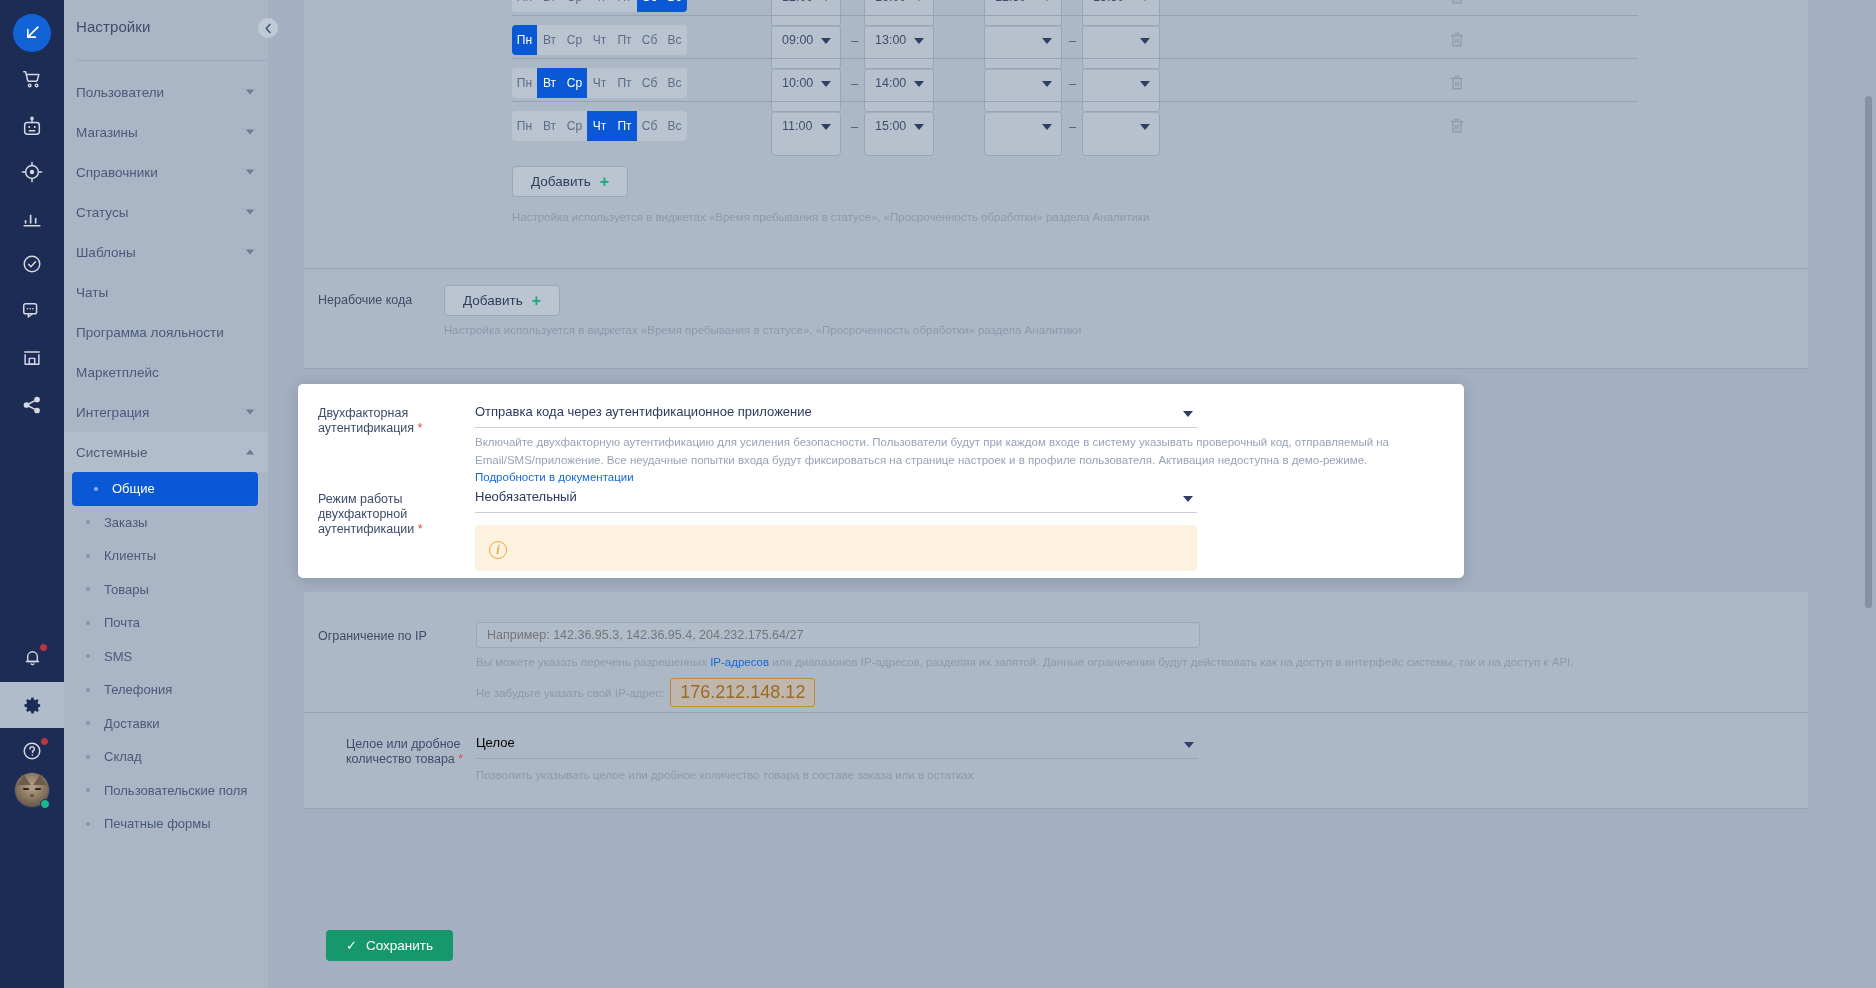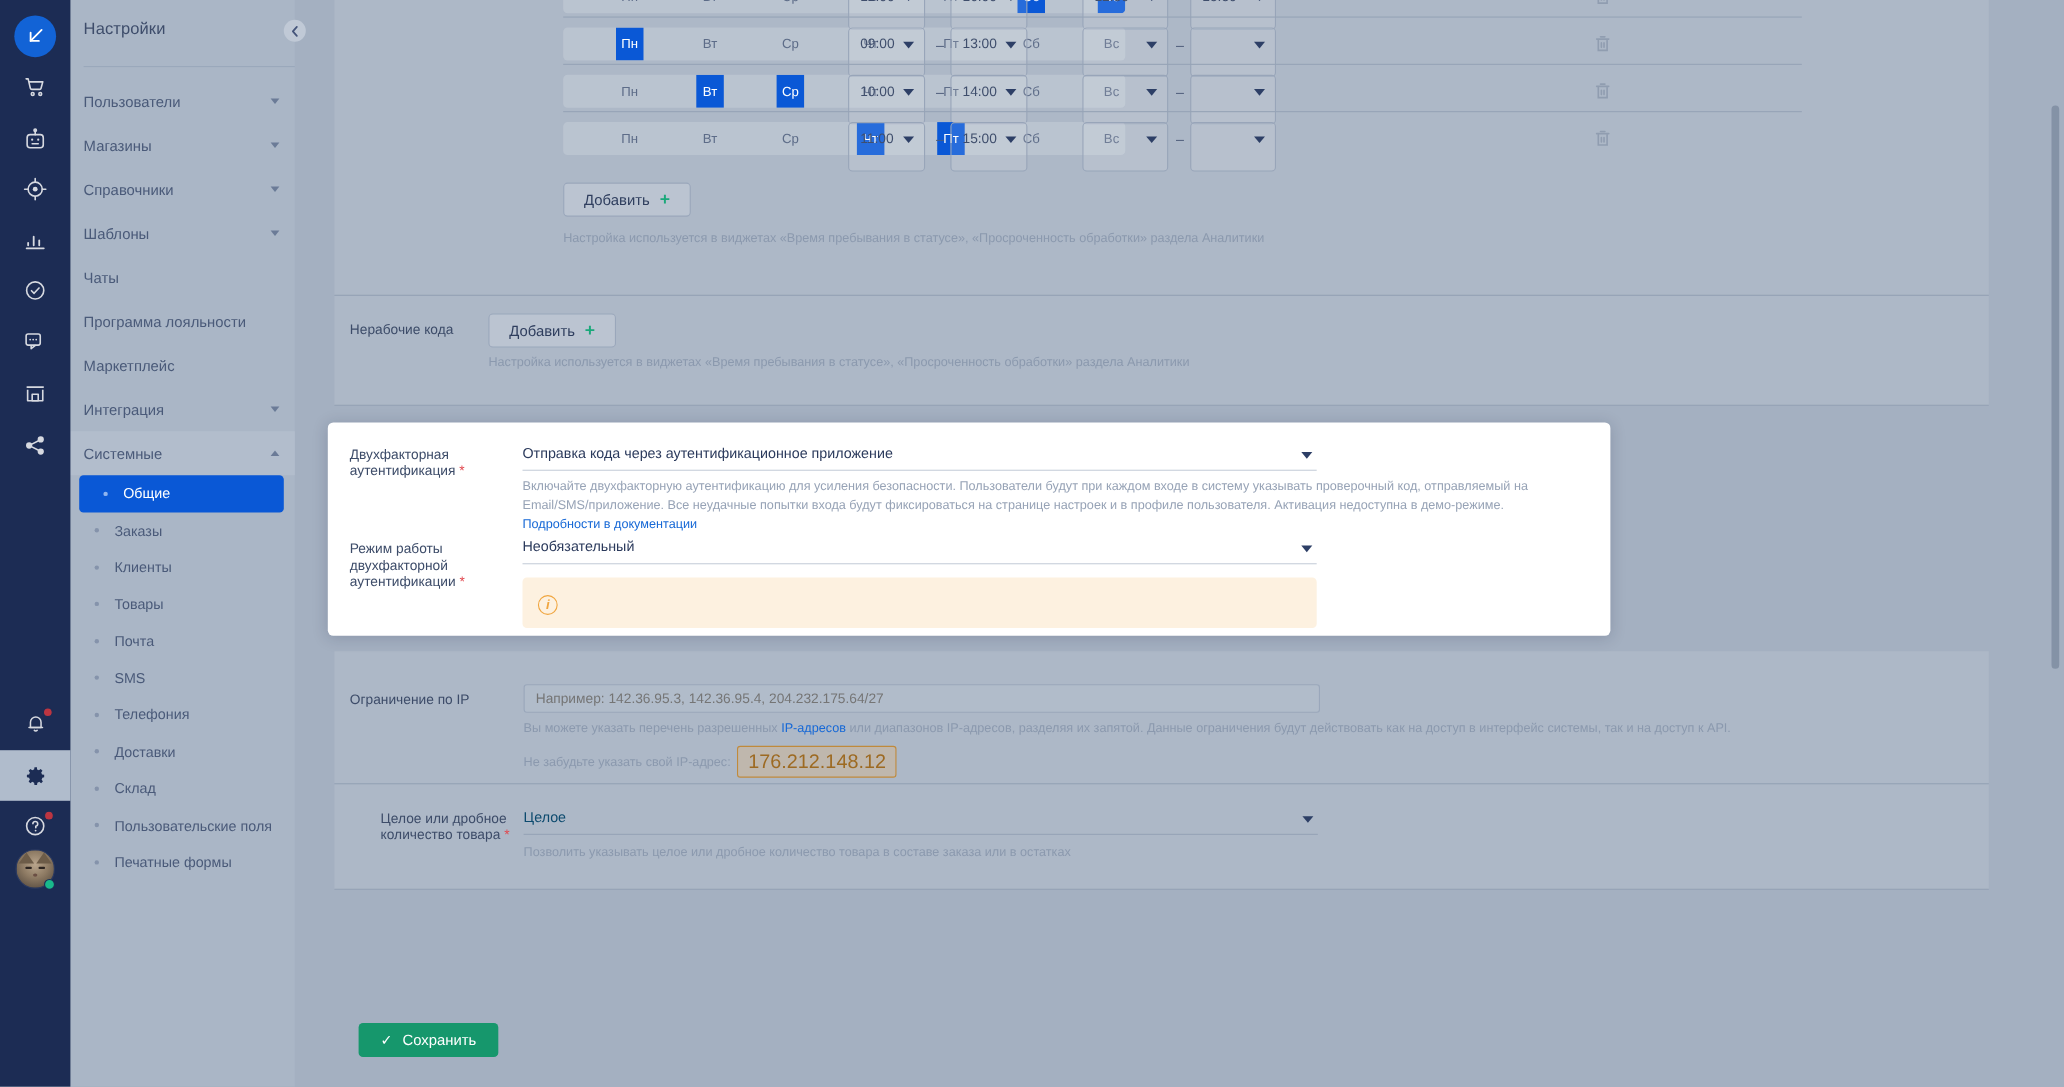--- a/index.html
+++ b/index.html
@@ -114,21 +114,21 @@
 
   
   .sched-row { position: relative; height: 43px; }
   .daygroup {
     position: absolute; left: 208px; top: 6px; height: 30px;
     background: rgba(255,255,255,.17); border-radius: 4px;
     display: flex; overflow: hidden;
   }
   .day {
     width: 25px; height: 30px; display: flex; align-items: center;
-    justify-content: center; font-size: 12px; color: #5d6c88; cursor: pointer; margin-left: 48px;
+    justify-content: center; font-size: 12px; color: #5d6c88; cursor: pointer;
   }
   .day.on { background: #0a58d6; color: #ffffff; }
 
   .timesel {
     position: absolute; top: 6px; height: 45px;
     border: 1px solid #98a5b9; border-radius: 4px;
     background: rgba(255,255,255,.12);
     font-size: 12.5px; color: #3f4e6c; cursor: pointer;
   }
   .timesel .val { position: absolute; left: 10px; top: 7px; }
@@ -342,20 +342,24 @@
       <div class="nav-item">
         <span>Пользователи</span>
         <span class="caret"></span>
       </div>
       <div class="nav-item">
         <span>Магазины</span>
         <span class="caret"></span>
       </div>
       <div class="nav-item">
         <span>Справочники</span>
+        <span class="caret"></span>
+      </div>
+      <div class="nav-item">
+        <span>Статусы</span>
         <span class="caret"></span>
       </div>
       <div class="nav-item">
         <span>Шаблоны</span>
         <span class="caret"></span>
       </div>
       <div class="nav-item">
         <span>Чаты</span>
       </div>
       <div class="nav-item">
@@ -638,21 +642,21 @@
       </div>
     </div>
 
     <div class="row-sep" style="position:absolute;left:36px;top:712px;width:1504px;"></div>
 
     <div class="panel" style="top:713px;height:95px;">
       <div class="field-label" style="position:absolute;left:14px;top:24px;width:140px;margin-left:28px;">
         <span>Целое или дробное количество товара</span><span class="req"> *</span>
       </div>
 
-      <div class="select-box" style="left:172px;top:22px;width:722px;border-bottom-color:#96a3b6;color:#0c4a6e;">
+      <div class="select-box" style="left:172px;top:22px;width:722px;border-bottom-color:#96a3b6;color:#000000;">
         <span>Целое</span>
         <span class="sarrow"></span>
       </div>
 
       <div class="hint" style="position:absolute;left:172px;top:54px;width:1100px;">Позволить указывать целое или дробное количество товара в составе заказа или в остатках</div>
     </div>
 
     <div class="row-sep" style="position:absolute;left:36px;top:808px;width:1504px;"></div>
 
     <button class="btn-save">

